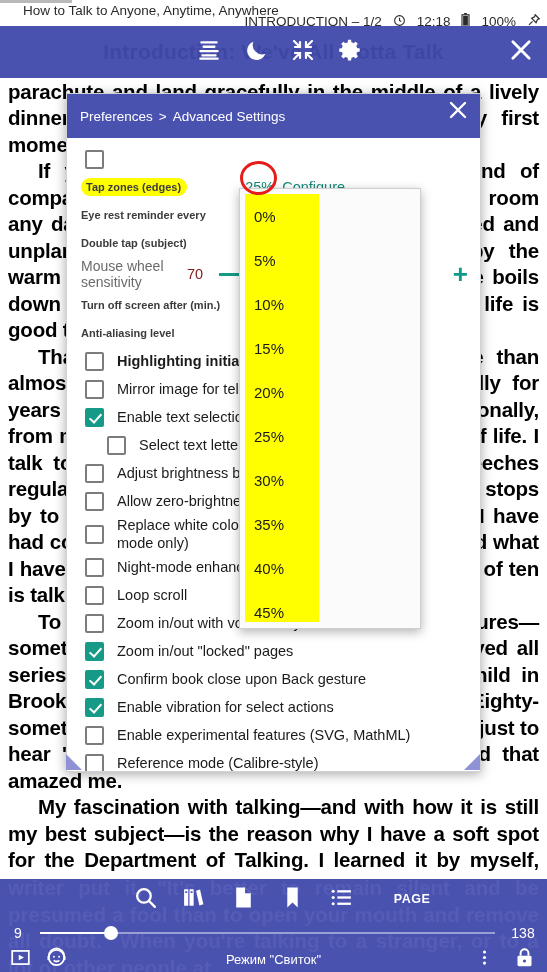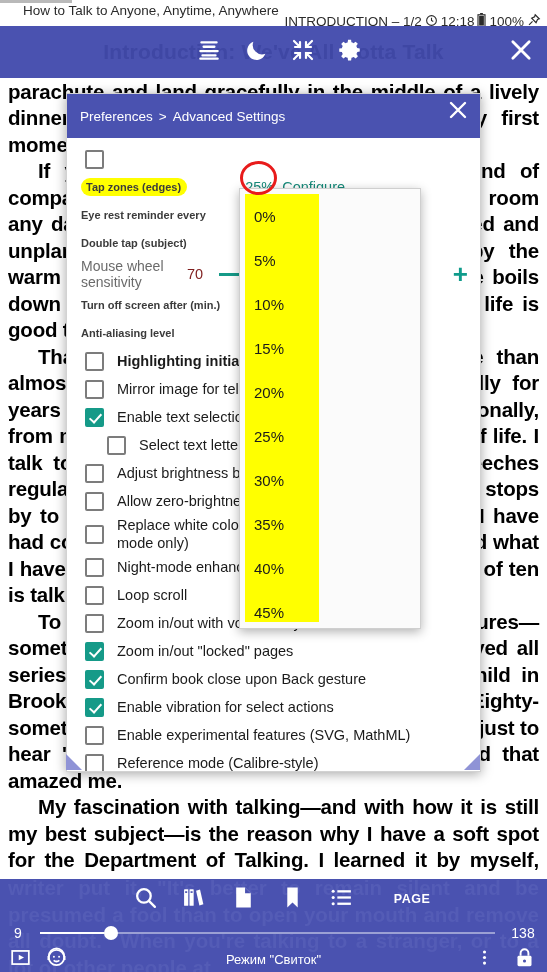--- a/index.html
+++ b/index.html
@@ -23,21 +23,21 @@
     background: #ffffff; color: #2b2b2b;
     font-size: 13.5px;
     display: flex; align-items: center;
   }
   #statusbar .sb-title {
     position: absolute; left: 23px; top: 3px;
     white-space: nowrap;
   }
   #statusbar .sb-right {
     position: absolute; right: 6px; top: 13px;
-    display: flex; align-items: center; gap: 3px;
+    display: flex; align-items: center; gap: 11px;
     white-space: nowrap;
   }
   .sb-dot-line {
     position: absolute; left: 0; top: 0; width: 72px; height: 3px;
     background: #b9b9b9;
   }
   .glyph { display: inline-block; }
 
   
   #page {

